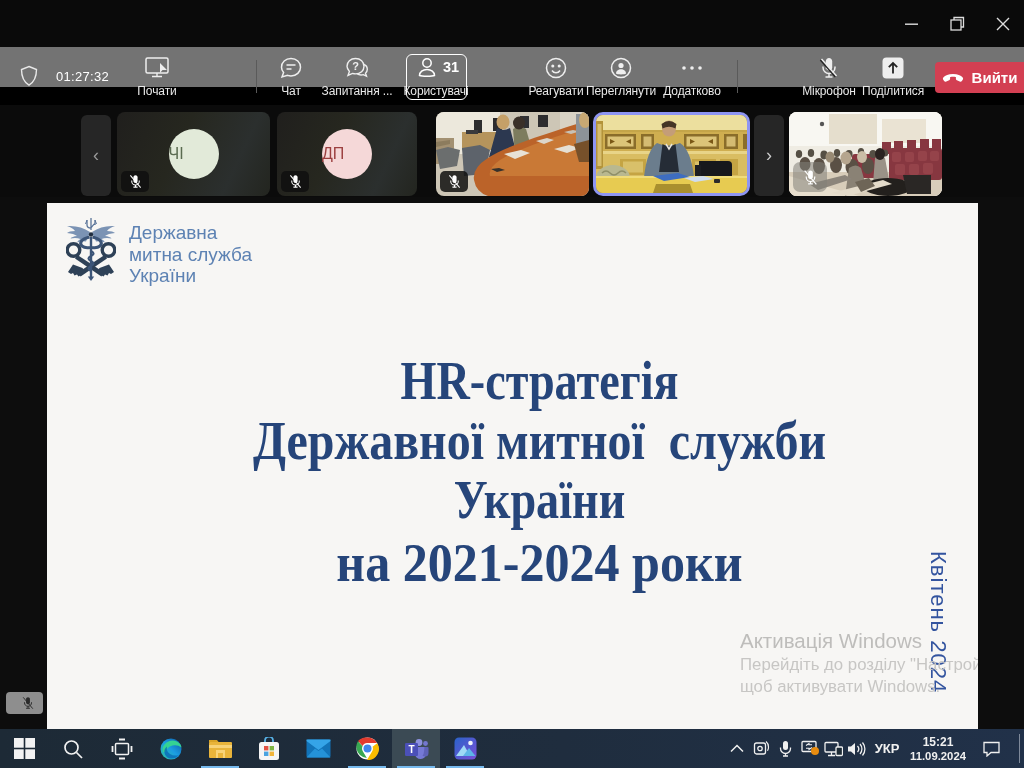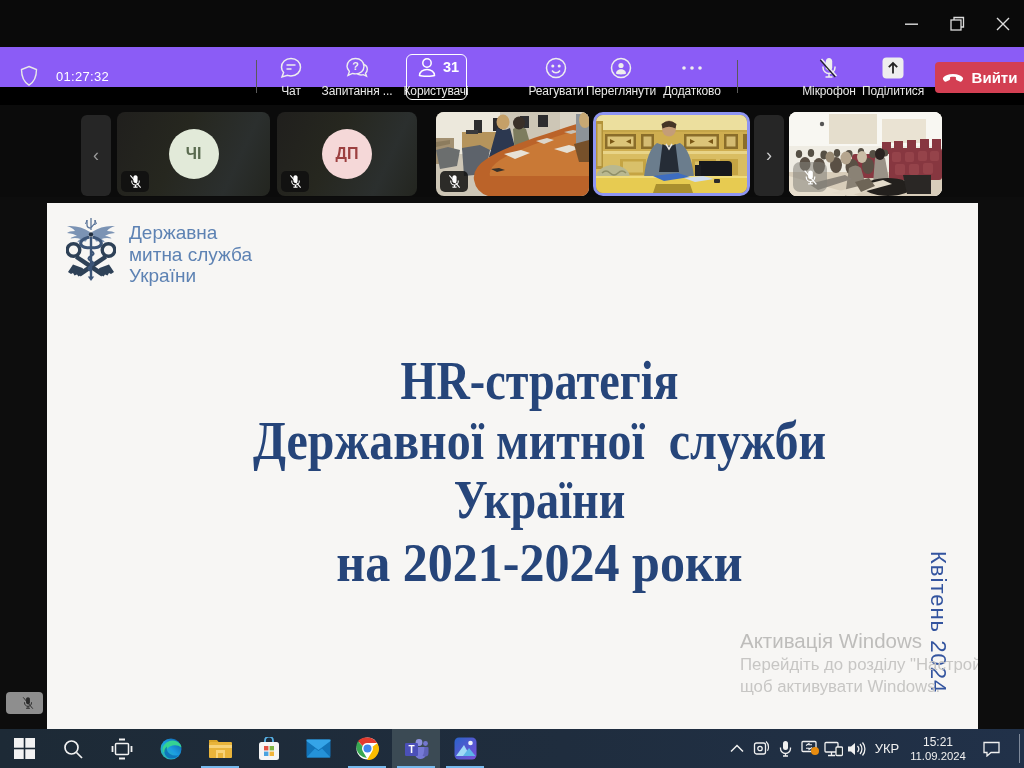--- a/index.html
+++ b/index.html
@@ -4,31 +4,31 @@
 <style>
   * { margin:0; padding:0; box-sizing:border-box; }
   html,body { width:1024px; height:768px; overflow:hidden; background:#000; }
   body { font-family:"Liberation Sans", sans-serif; position:relative; }
   .abs { position:absolute; }
 
   
   #titlebar { left:0; top:0; width:1024px; height:47px; background:#0a0a0a; }
 
   
-  #toolbar { left:0; top:47px; width:1024px; height:40px; background:#8b5cf6; }
+  #toolbar { left:0; top:47px; width:1024px; height:40px; background:#737373; }
   .tbtn { position:absolute; top:8px; width:90px; height:46px; text-align:center; }
   .tbtn svg { display:block; margin:0 auto; }
   .tlabel { font-size:12px; color:#e9e9e9; margin-top:3px; white-space:nowrap; letter-spacing:-0.1px; }
   .tdivider { position:absolute; top:13px; width:1px; height:33px; background:#5a5a5a; }
   #timer { left:56px; top:22px; color:#fff; font-size:13px; letter-spacing:0.3px; }
 
   
   #strip { left:0; top:105px; width:1024px; height:92px; background:#0b0b0b; }
   .tile { position:absolute; top:7px; height:84px; border-radius:8px; overflow:hidden; background:linear-gradient(115deg,#201f1d 0%,#26271f 40%,#2b2f2e 75%,#23251f 100%); }
-  .avatar { position:absolute; left:50%; top:50%; transform:translate(-50%,-50%); width:50px; height:50px; border-radius:50%; text-align:center; line-height:50px; font-size:16px; font-weight:bold; }
+  .avatar { position:absolute; left:50%; top:50%; transform:translate(-50%,-50%); width:50px; height:50px; border-radius:50%; text-align:left; line-height:50px; font-size:16px; font-weight:normal; }
   .micchip { position:absolute; left:4px; bottom:4px; width:28px; height:21px; background:rgba(15,15,15,.85); border-radius:5px; display:flex; align-items:center; justify-content:center; }
   .chev { position:absolute; top:10px; width:30px; height:81px; background:#262626; border-radius:6px; color:#999; font-size:18px; display:flex; align-items:center; justify-content:center; font-family:"Liberation Sans",sans-serif; }
 
   
   #content { left:0; top:197px; width:1024px; height:532px; background:#0d0d0d; }
   #slide { position:absolute; left:47px; top:6px; width:931px; height:621px; background:#f7f6f4; overflow:hidden; }
   .titleline { position:absolute; left:27px; width:100%; text-align:center; font-family:"Liberation Serif", serif; font-weight:bold; color:#26457a; font-size:55px; white-space:nowrap; }
 
   
   .wm1 { position:absolute; left:693px; top:426px; color:#bebdbb; font-size:20.5px; }
@@ -37,21 +37,21 @@
   
   #vdate { position:absolute; left:904px; top:348px; color:#33549f; font-size:22px; letter-spacing:1px; transform:rotate(90deg); transform-origin:0 0; white-space:nowrap; }
 
   
   #pill { position:absolute; left:6px; top:495px; height:22px; background:#8e8e8e; border-radius:4px; display:flex; align-items:center; padding:0 8px; font-size:12px; color:#1d1d1d; }
 
   
   #taskbar { left:0; top:729px; width:1024px; height:39px; background:linear-gradient(90deg,#1d2a36 0%,#1f2d3e 55%,#213149 100%); }
   .tslot { position:absolute; top:0; width:48px; height:39px; display:flex; align-items:center; justify-content:center; }
   .underline { position:absolute; bottom:0; left:5px; right:5px; height:2px; background:#76b9ed; }
-  .tray { position:absolute; top:0; height:39px; display:flex; align-items:center; justify-content:center; }
+  .tray { position:absolute; top:0; height:39px; display:flex; align-items:center; justify-content:center;font-weight:bold; }
 </style>
 </head>
 <body>
   <div class="abs" id="titlebar">
     <svg class="abs" style="left:898px;top:10px" width="28" height="28" viewBox="0 0 28 28">
       <rect x="7" y="13.5" width="13" height="1.4" fill="#ddd"></rect>
     </svg>
     <svg class="abs" style="left:943px;top:10px" width="28" height="28" viewBox="0 0 28 28" fill="none" stroke="#ddd" stroke-width="1.3">
       <rect x="8" y="10" width="10" height="10"></rect>
       <path d="M11 10 V7.5 H20.5 V17 H18"></path>
@@ -59,20 +59,28 @@
     <svg class="abs" style="left:989px;top:10px" width="28" height="28" viewBox="0 0 28 28" stroke="#ddd" stroke-width="1.4">
       <path d="M8 8 L20 20 M20 8 L8 20"></path>
     </svg>
   </div>
   <div class="abs" id="toolbar">
     <svg class="abs" style="left:20px;top:18px" width="18" height="22" viewBox="0 0 18 22" fill="none" stroke="#e8e8e8" stroke-width="1.4">
       <path d="M9 1.5 L16.5 4.5 C16.5 11 15 16.5 9 20.2 C3 16.5 1.5 11 1.5 4.5 Z"></path>
     </svg>
     <div class="abs" id="timer">01:27:32</div>
 
+    <div class="tbtn" style="left:112px">
+      <svg width="30" height="26" viewBox="0 0 30 26" fill="none" stroke="#eee" stroke-width="1.5">
+        <rect x="4" y="3" width="22" height="15" rx="1.5"></rect>
+        <path d="M15 18 v3 M10 21.5 h10" stroke-width="1.4"></path>
+        <path d="M17 11 l7 7 h-4.5 l-2.5 3 z" fill="#eee" stroke="none" transform="translate(1,-3)"></path>
+      </svg>
+      <div class="tlabel">Почати</div>
+    </div>
     <div class="tdivider" style="left:256px"></div>
     <div class="tbtn" style="left:246px">
       <svg width="26" height="26" viewBox="0 0 26 26" fill="none" stroke="#eee" stroke-width="1.5">
         <path d="M13 3.5 c5.5 0 9.5 3.8 9.5 8.7 s-4 8.7-9.5 8.7 c-1.2 0-2.4-.2-3.4-.5 L4 22 l1.6-4.6 C4.3 15.9 3.5 14 3.5 12.2 c0-4.9 4-8.7 9.5-8.7 z"></path>
         <path d="M8.5 10 h9 M8.5 14 h5" stroke-width="1.4"></path>
       </svg>
       <div class="tlabel">Чат</div>
     </div>
     <div class="tbtn" style="left:312px">
       <svg width="28" height="26" viewBox="0 0 28 26" fill="none" stroke="#eee" stroke-width="1.4">

